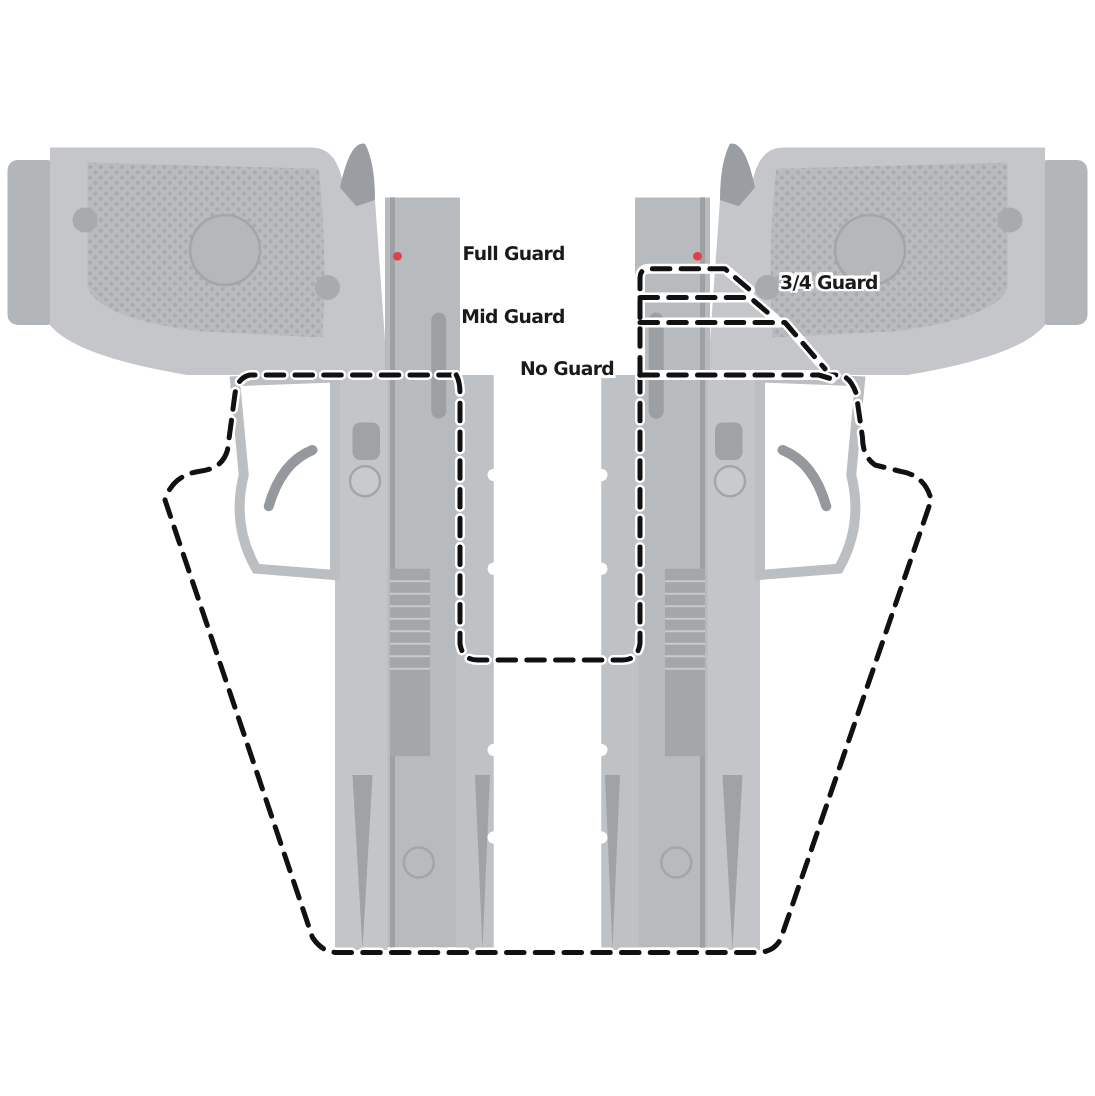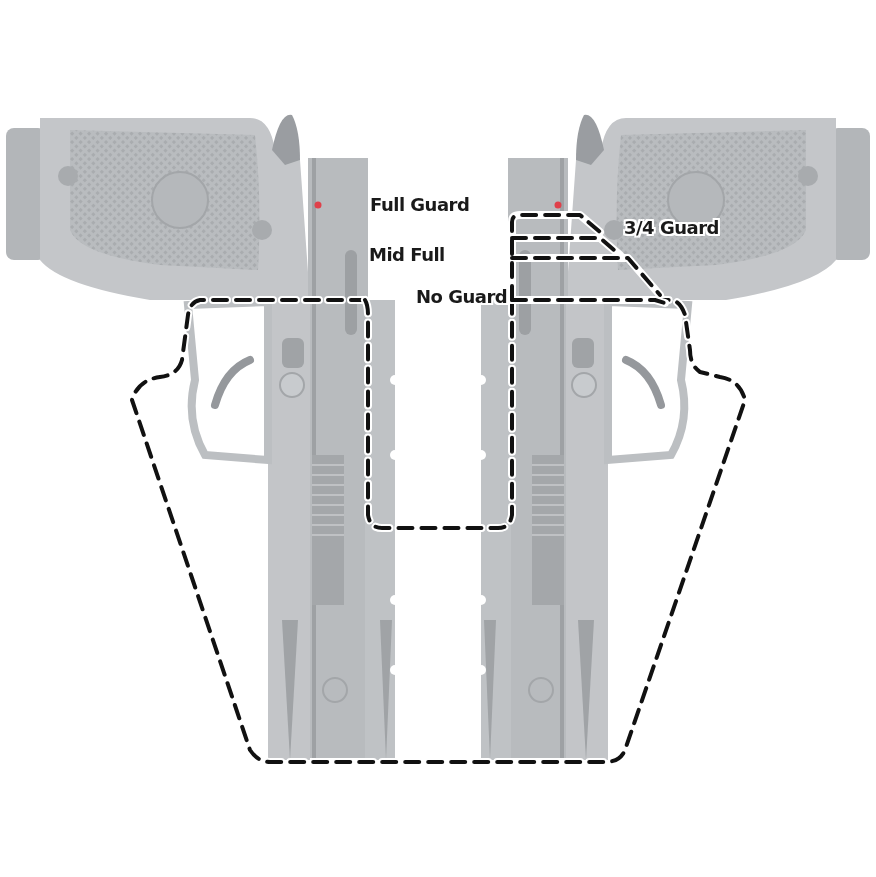--- a/index.html
+++ b/index.html
@@ -2,21 +2,21 @@
 <html><head>
   <meta charset="utf-8">
   <style>
     html, body { margin: 0; padding: 0; background: #ffffff; }
     body { width: 876px; height: 877px; position: relative; overflow: hidden; font-family: "DejaVu Sans", sans-serif; }
     #stage { position: absolute; left: 0; top: 0; width: 876px; height: 877px; }
     .label {
       position: absolute;
       font-family: "DejaVu Sans", sans-serif;
       font-weight: bold;
-      font-size: 18px;
+      font-size: 15px;
       color: #1a1a1a;
       letter-spacing: -0.5px;
       white-space: nowrap;
       text-shadow: -2px -2px 0 #fff, 2px -2px 0 #fff, -2px 2px 0 #fff, 2px 2px 0 #fff, 0 2px 0 #fff, 0 -2px 0 #fff, 2px 0 0 #fff, -2px 0 0 #fff;
     }
   </style>
 </head>
 <body>
 
 <div id="stage">
@@ -136,15 +136,15 @@
     <g fill="none" stroke="#111111" stroke-width="4" stroke-linecap="round" stroke-linejoin="round" stroke-dasharray="14 9">
       <path d="M512,300 L512,222 Q512,215 520,215 L580,215 L600,232"></path>
       <path d="M512,238 L600,238 L620,255"></path>
       <path d="M512,258 L628,258 L660,295"></path>
       <path d="M512,300 L655,300 L665,303"></path>
     </g>
   </svg>
 
   <div class="label" style="left:370px; top:194px;">Full Guard</div>
   <div class="label" style="left:624px; top:217px;">3/4 Guard</div>
-  <div class="label" style="left:369px; top:244px;">Mid Full</div>
+  <div class="label" style="left:369px; top:244px;">Mid Guard</div>
   <div class="label" style="left:376px; top:286px;margin-left:40px;">No Guard</div>
 </div>
 
 </body></html>

